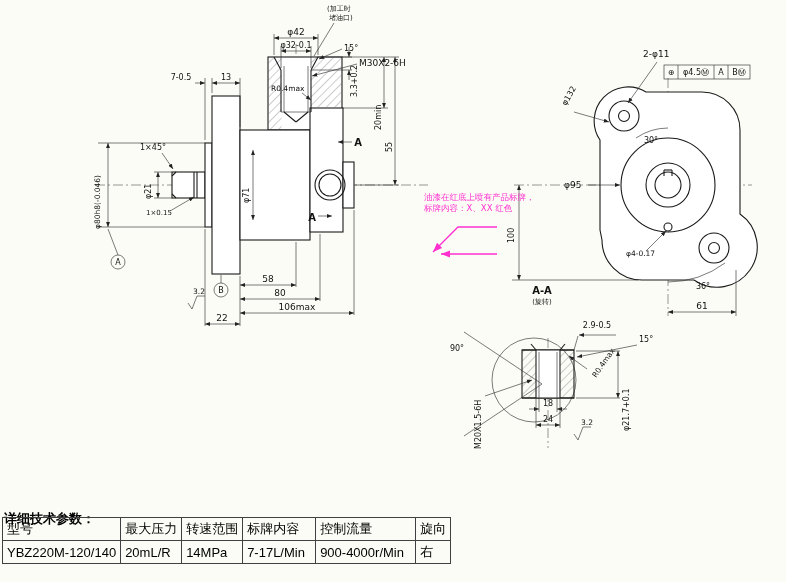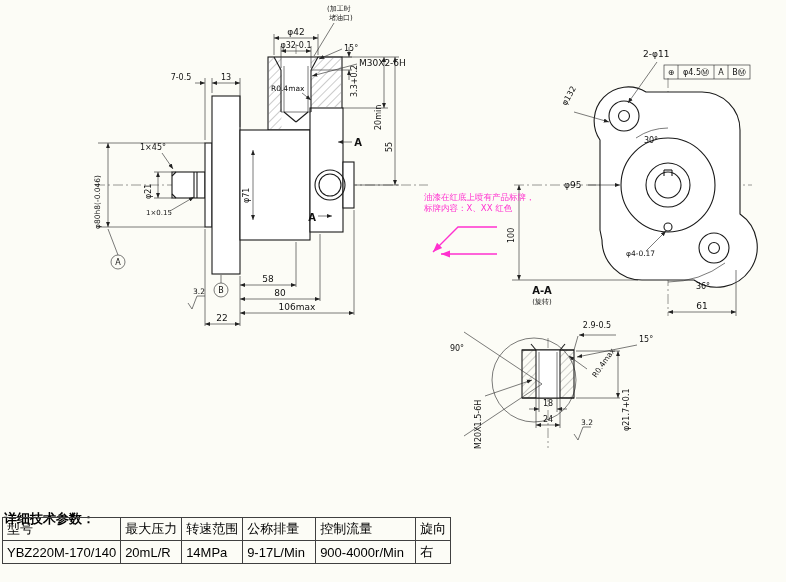--- a/index.html
+++ b/index.html
@@ -318,30 +318,30 @@
         <col style="width:58px">
     <col style="width:73px">
         <col style="width:100px">
         <col style="width:32px">
   </colgroup>
   <thead>
     <tr>
       <th>型号</th>
       <th>最大压力</th>
       <th>转速范围</th>
-      <th>公称排量</th>
+      <th>标牌内容</th>
       <th>控制流量</th>
       <th>旋向</th>
     </tr>
   </thead>
   <tbody>
     <tr>
-      <td>YBZ220M-170/140</td>
+      <td>YBZ220M-120/140</td>
       <td>20mL/R</td>
       <td>14MPa</td>
-      <td>9-17L/Min</td>
+      <td>7-17L/Min</td>
       <td>900-4000r/Min</td>
       <td>右</td>
     </tr>
   </tbody>
 </table>
 
 </div>
 
 </body></html>

